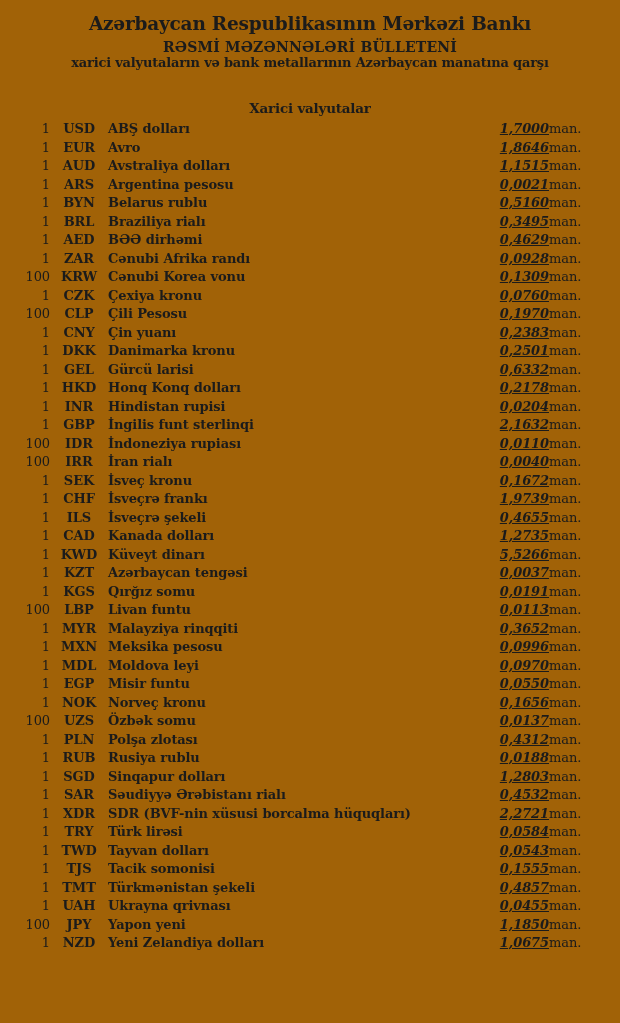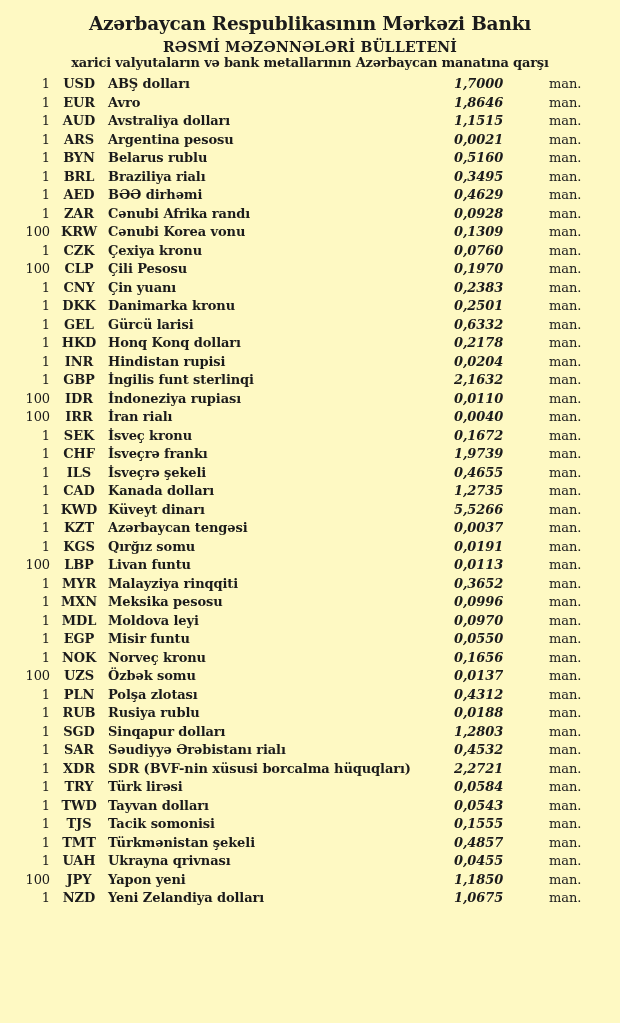--- a/index.html
+++ b/index.html
@@ -10,21 +10,21 @@
   body {
     width: 620px;
     height: 1023px;
     font-family: "DejaVu Serif", "Liberation Serif", serif;
     color: #1b1b1b;
     overflow: hidden;
   }
   .page {
     width: 620px;
     height: 1023px;
-    background: #fef9c3;
+    background: #a16207;
     box-sizing: border-box;
   }
   .doc-header {
     text-align: center;
     padding-top: 13px;
   }
   .bank-name {
     font-size: 18.5px;
     font-weight: bold;
     margin: 0 0 5px 0;
@@ -65,33 +65,34 @@
     padding: 0;
     height: 18.5px;
     line-height: 18.5px;
     white-space: nowrap;
     overflow: visible;
     vertical-align: middle;
   }
   td.qty   { width: 50px;  text-align: right; }
   td.code  { width: 58px;  text-align: center; font-weight: bold; }
   td.cname { text-align: left; padding-left: 6px; font-weight: bold; }
-  td.rate  { width: 95px;  font-weight: bold; font-style: italic; }
+  td.rate  { width: 95px;  text-align: right; font-weight: bold; font-style: italic; text-decoration: underline; }
   td.unit  { width: 44px;  text-align: left; padding-left: 13px; }
 </style>
 </head>
 <body>
 
 <div class="page">
   <div class="doc-header">
     <h1 class="bank-name">Azərbaycan Respublikasının Mərkəzi Bankı</h1>
     <div class="hline bulletin-title">RƏSMİ MƏZƏNNƏLƏRİ BÜLLETENİ</div>
     <div class="hline subtitle-line">xarici valyutaların və bank metallarının Azərbaycan manatına qarşı</div>
   </div>
 
+  <div class="section-title">Xarici valyutalar</div>
 
   <table class="rates">
     <tbody id="rates-body">
   <tr>
     <td class="qty">1</td>
     <td class="code">USD</td>
     <td class="cname">ABŞ dolları</td>
     <td class="rate">1,7000</td>
     <td class="unit">man.</td>
   </tr>

